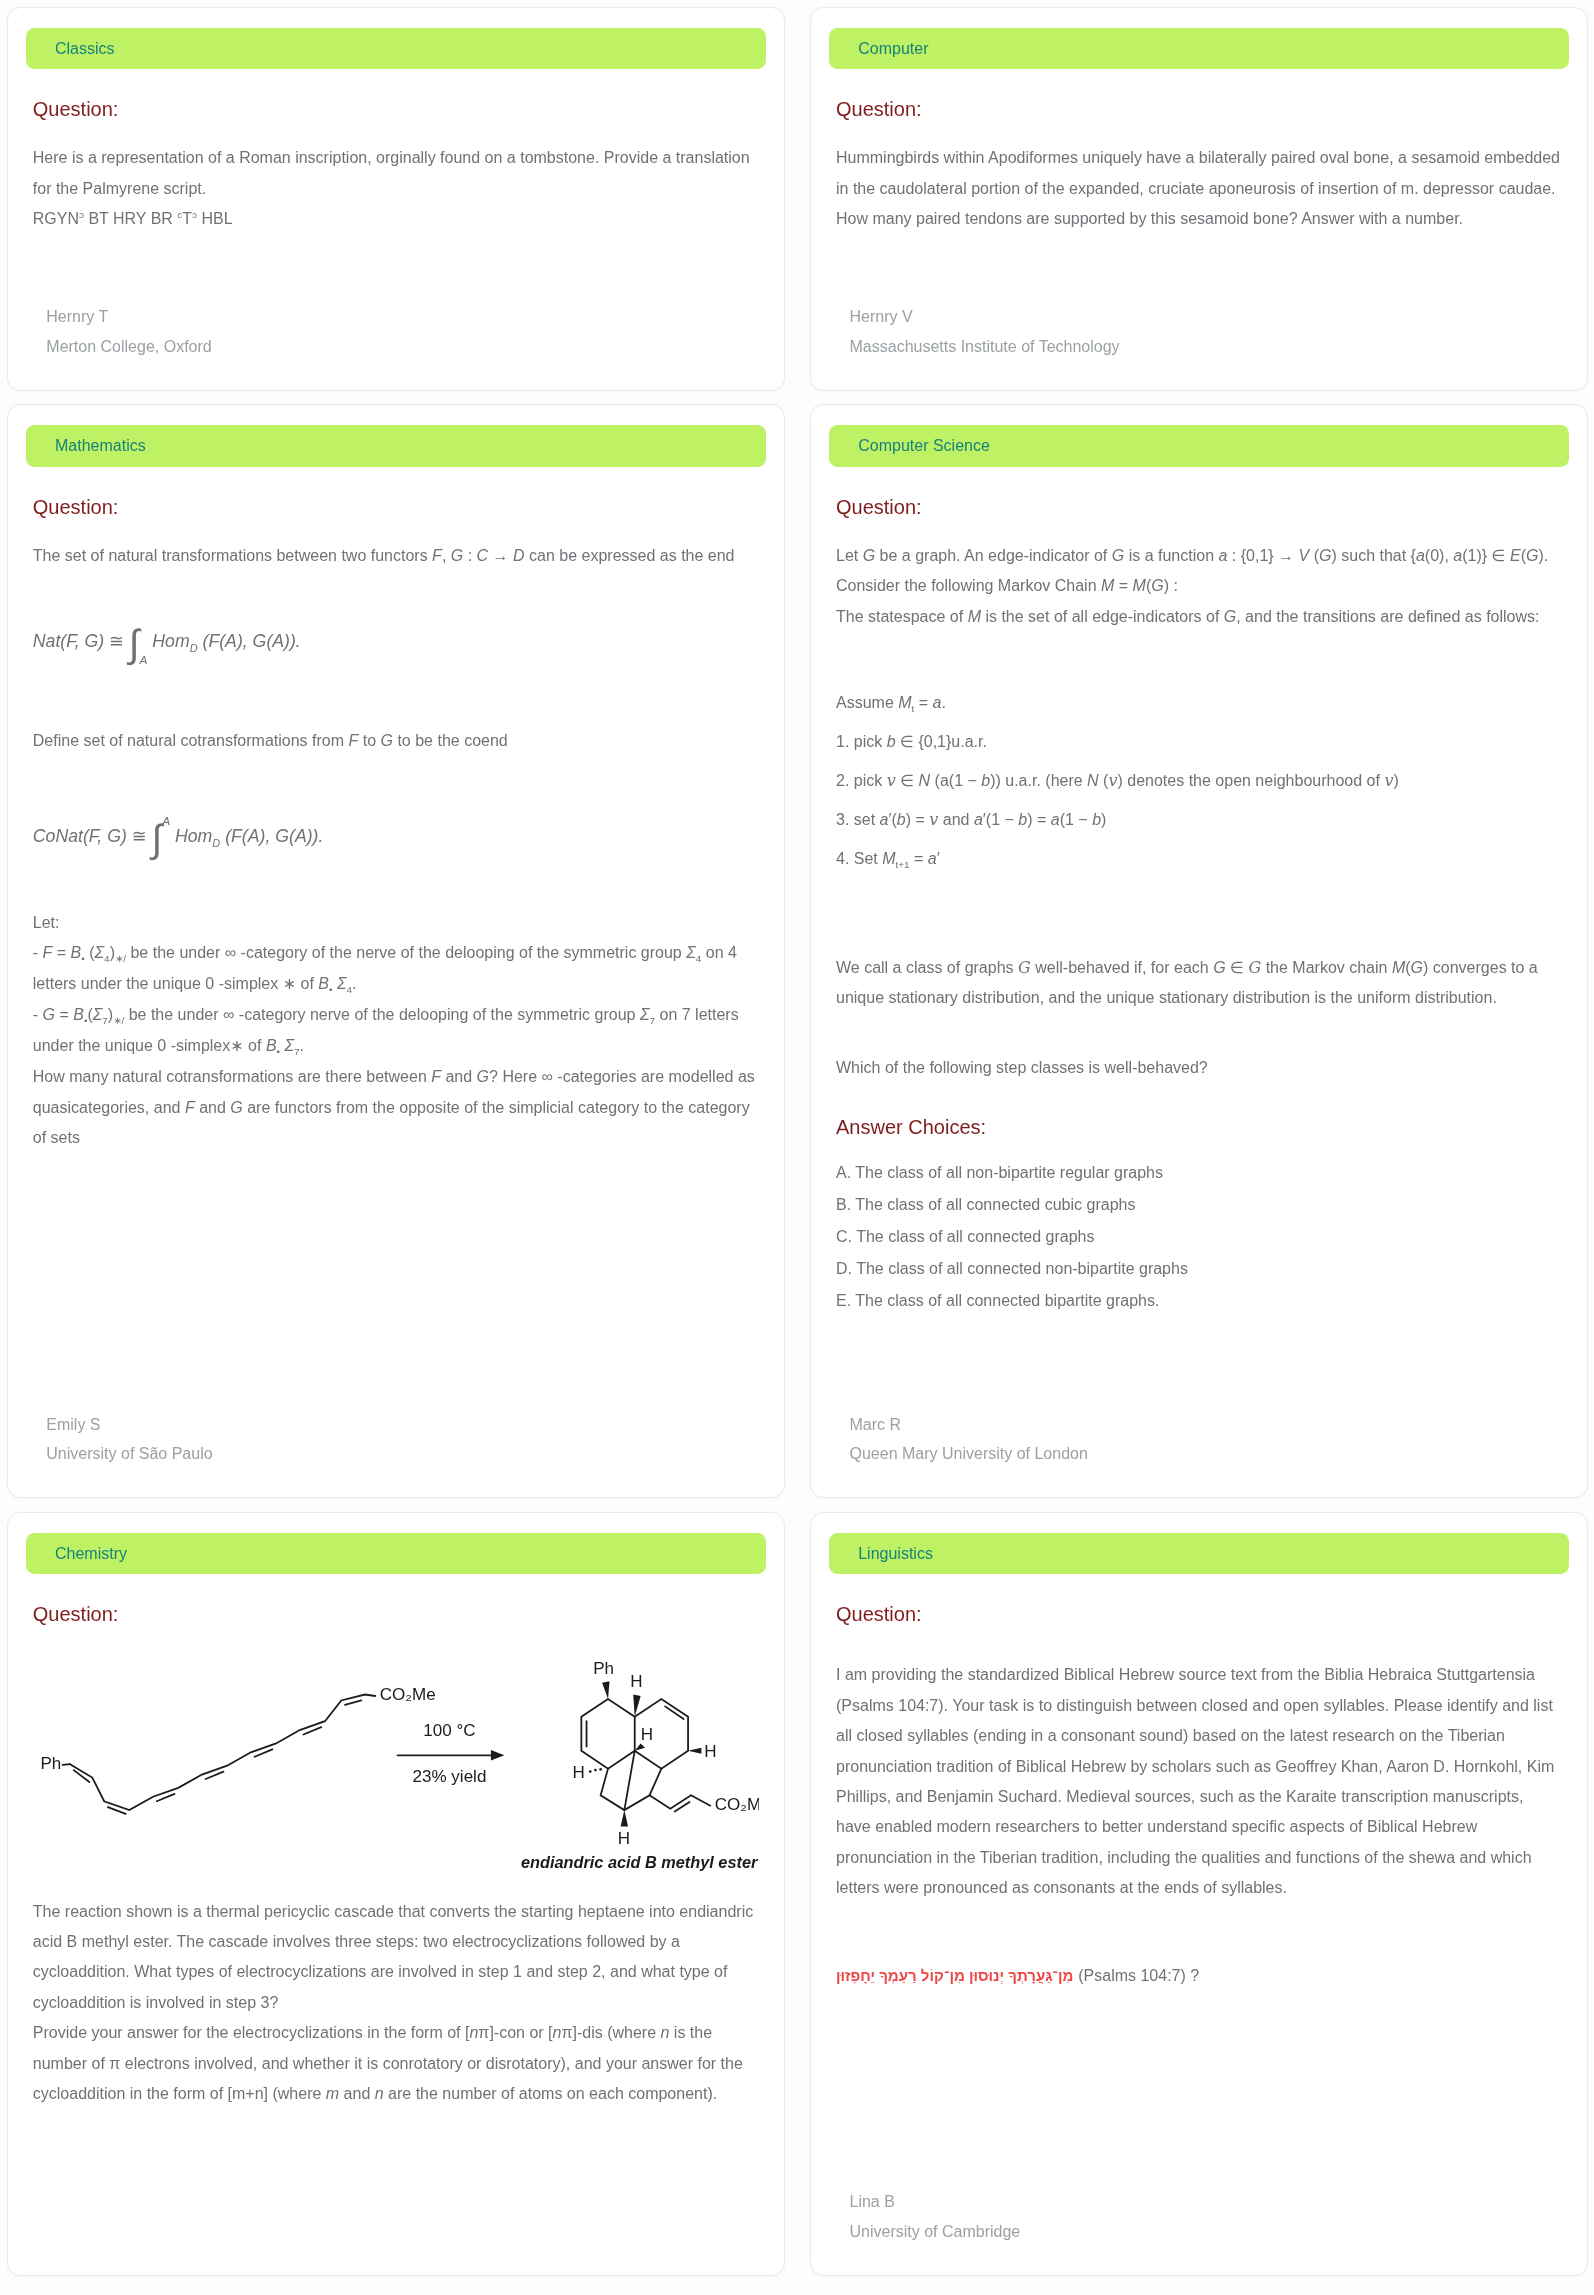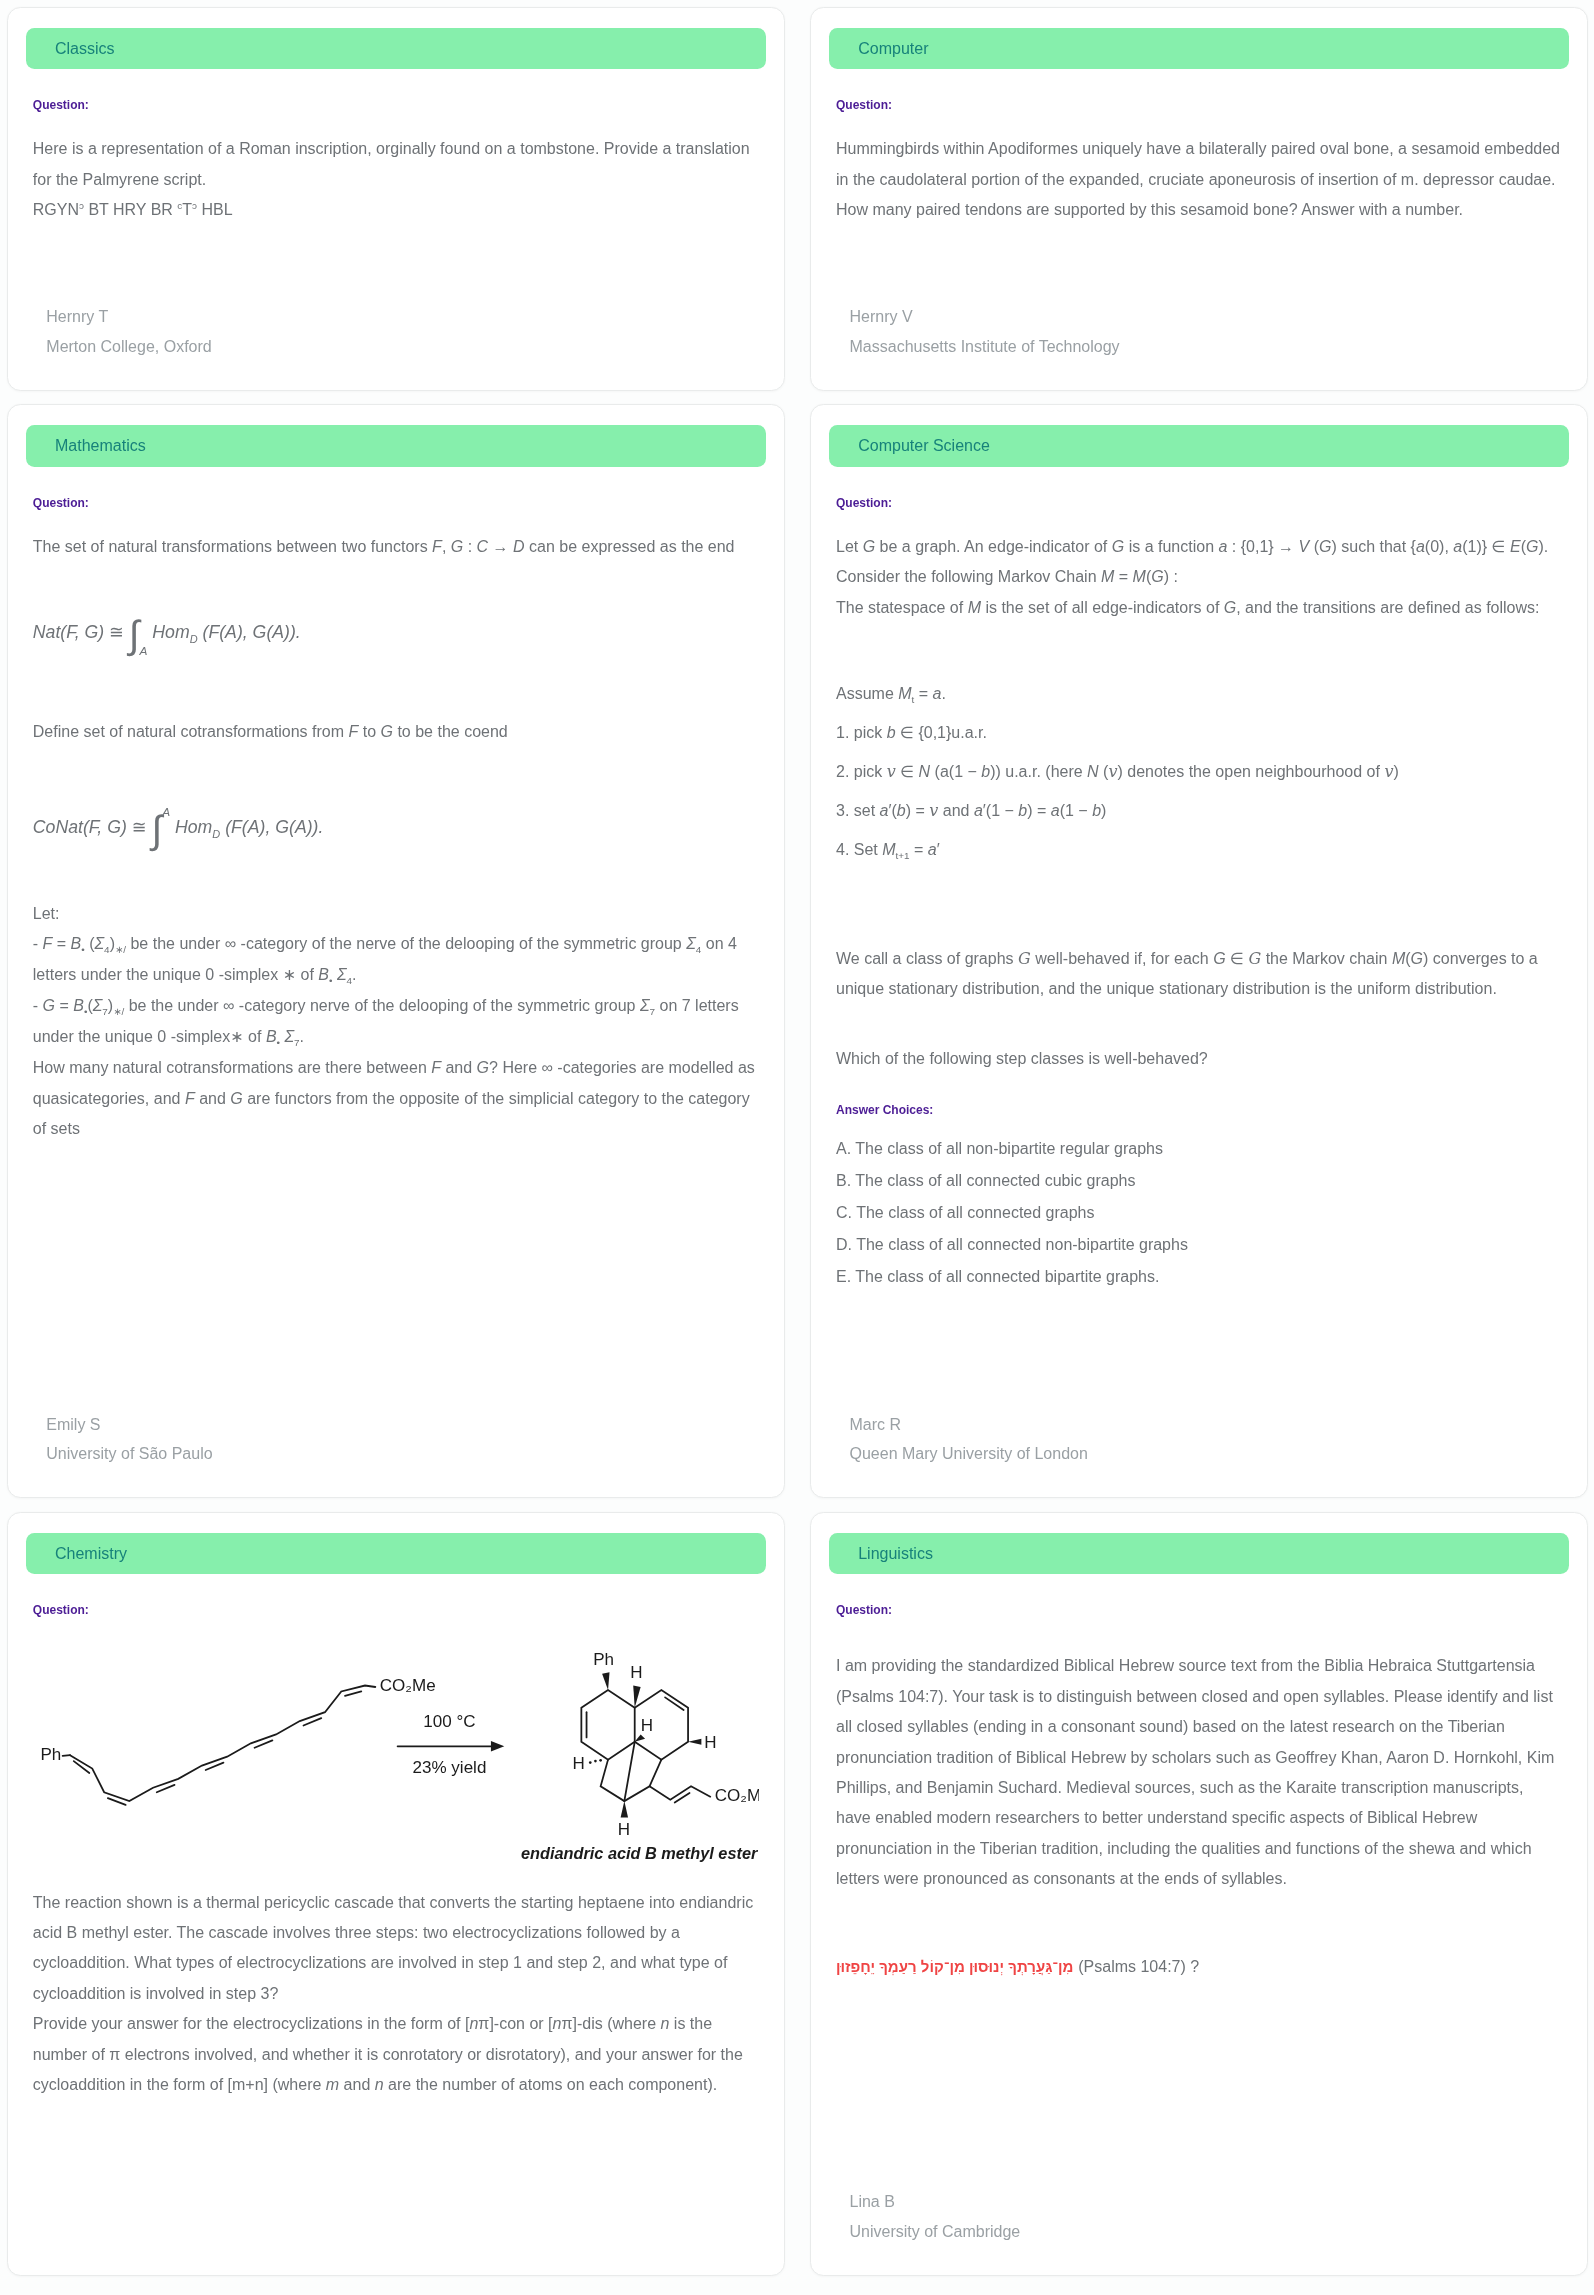--- a/index.html
+++ b/index.html
@@ -21,33 +21,32 @@
     background:#ffffff;
     border:1.3px solid #e9ebeb;
     border-radius:13.5px;
     box-shadow:0 0.8px 2.5px rgba(0,0,0,0.03);
     padding:20px 25px 25px 25px;
     display:flex;
     flex-direction:column;
     overflow:hidden;
   }
   .pill {
-    background:#86efac;
+    background:#bef264;
     border-radius:8.4px;
     padding:11.8px 17px 11.8px 29px;
     margin:0 -6.8px;
     font-size:16px;
     color:#17827a;
     flex:0 0 auto;
   }
   .qlabel {
     margin-top:29px;
-    font-size:12px;
-    color:#4c1d95;
-    font-weight:bold;
+    font-size:20px;
+    color:#7f1d1d;
   }
   .qbody { font-size:16px; line-height:1.9; color:#6e7276; }
   .qbody p { margin:0; }
   .mt26 { margin-top:22px; }
   .mt34 { margin-top:29px; }
   .mt40 { margin-top:34px; }
   .mt64 { margin-top:54px; }
   i, .mv { font-style:italic; }
   .sv, .cal { font-family:"DejaVu Serif","Liberation Serif",serif; font-style:italic; }
   sub, sup { font-size:0.62em; }

